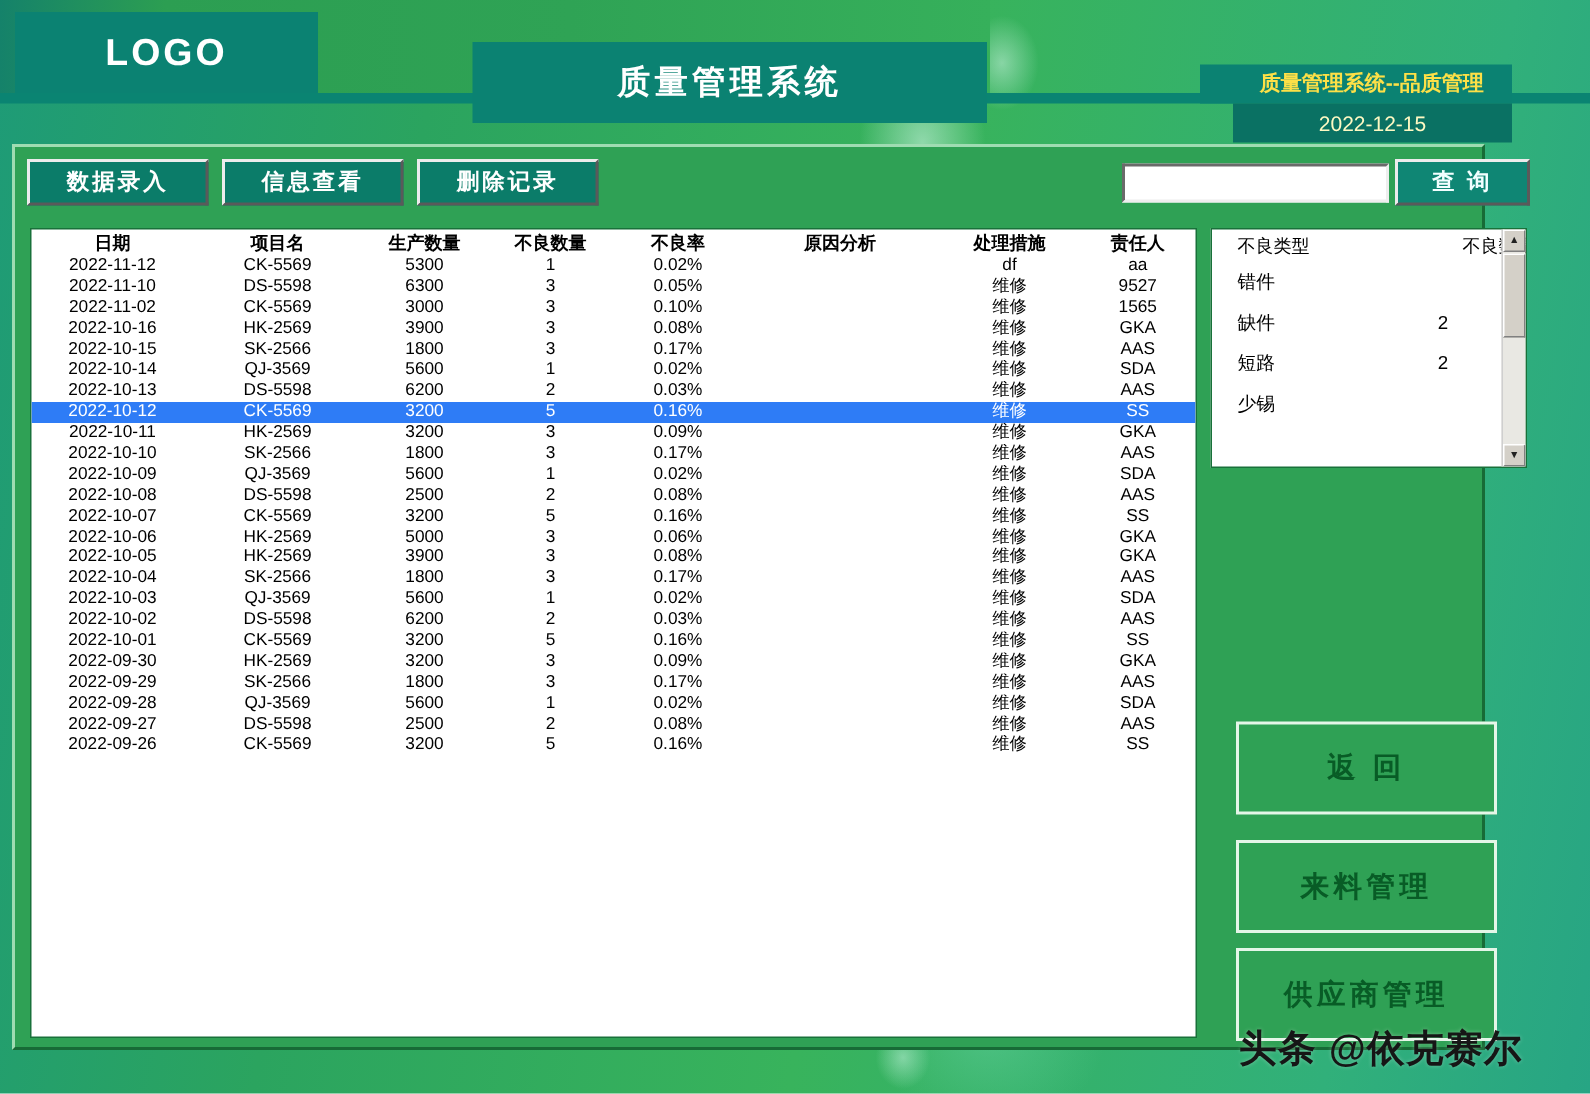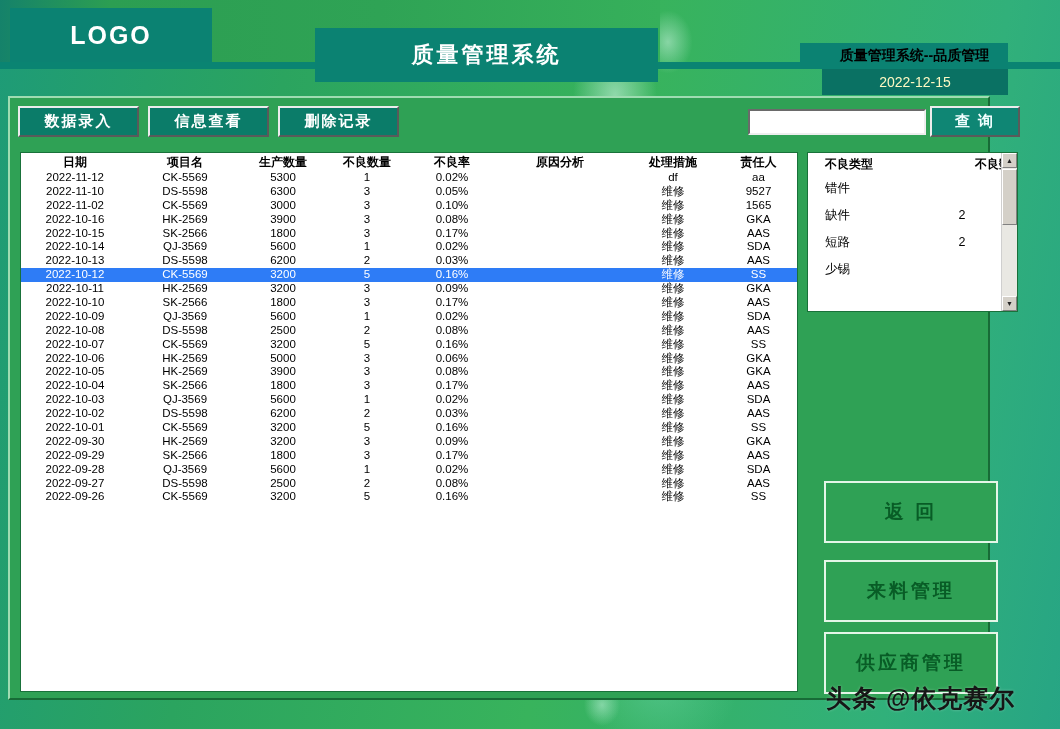--- a/index.html
+++ b/index.html
@@ -21,21 +21,21 @@
   .band{ position:absolute; left:0; top:0; width:660px; height:62px;
     background:linear-gradient(90deg,#15826a 0px,#2c9e52 110px,#2fa355 380px,#36b05b 100%); }
   .teal-strip{ position:absolute; left:0; top:62px; width:100%; height:7px; background:#0a8472; }
   .logo-box{ position:absolute; left:10px; top:8px; width:202px; height:54px; background:#0b8272;
     color:#fff; font-size:25px; font-weight:bold; letter-spacing:2px;
     display:flex; align-items:center; justify-content:center; }
   .title-box{ position:absolute; left:315px; top:8px; width:343px; height:54px; background:#0b8272;
     color:#fff; font-size:22px; font-weight:bold; letter-spacing:3px;
     display:flex; align-items:center; justify-content:center;margin-top:20px; }
   .subtitle-box{ position:absolute; left:800px; top:43px; width:208px; height:26px; background:#0b8272;
-    color:#000000; font-size:14px; font-weight:bold;
+    color:#fde047; font-size:14px; font-weight:bold;
     display:flex; align-items:center; justify-content:center; z-index:3;padding-left:21px; }
   .date-box{ position:absolute; left:822px; top:69px; width:186px; height:26px; background:#0a7163;
     color:#fef9c3; font-size:14px; display:flex; align-items:center; justify-content:center; z-index:3; }
 
   
   .main-panel{ position:absolute; left:8px; top:96px; width:982px; height:604px;
     background:#2fa155; border:2px solid; border-color:#9fdcb2 #176b36 #176b36 #9fdcb2; }
 
   .toolbar-buttons{ position:absolute; left:8px; top:8px; display:flex; gap:9px; }
   .btn-toolbar{ width:121px; height:31px; background:#0b7c69; color:#fff;
@@ -54,21 +54,21 @@
   .thead,.trow{ display:grid; grid-template-columns:108px 112px 84px 84px 86px 130px 96px 75px; }
   .thead{ font-weight:bold; font-size:12px; height:17px; line-height:17px; margin-top:1px; }
   .trow{ font-size:11.5px; height:13.9px; line-height:13.9px; cursor:default; }
   .trow.selected{ background:#2e7cf6; color:#fff; }
   .cell{ text-align:center; white-space:nowrap; overflow:hidden; }
 
   
   .defect-panel{ position:absolute; left:797px; top:54px; width:211px; height:160px;
     background:#fff; border:1px solid #19713a; color:#000; overflow:hidden; }
   .dhead,.drow{ display:grid; grid-template-columns:116px 76px; }
-  .dhead{ font-weight:bold; font-size:12px; height:22px; line-height:22px;gap:37px; }
+  .dhead{ font-weight:normal; font-size:12px; height:22px; line-height:22px;gap:37px; }
   .drow{ font-size:12.5px; height:27px; line-height:27px; }
   .dcell-type{ padding-left:17px; text-align:left; white-space:nowrap; }
   .dcell-qty{ text-align:center; white-space:nowrap; }
   .dhead .dcell-type{ padding-left:17px; }
   .dhead .dcell-qty{ text-align:center; }
 
   .scrollbar{ position:absolute; right:0; top:0; bottom:0; width:16px; background:#e9e8e3; border-left:1px solid #cfcfcf; }
   .sb-btn{ position:absolute; left:0; width:15px; height:15px; background:#d4d0c8;
     border:1px solid; border-color:#fff #808080 #808080 #fff;
     font-size:7px; line-height:13px; text-align:center; color:#222; cursor:pointer; }

